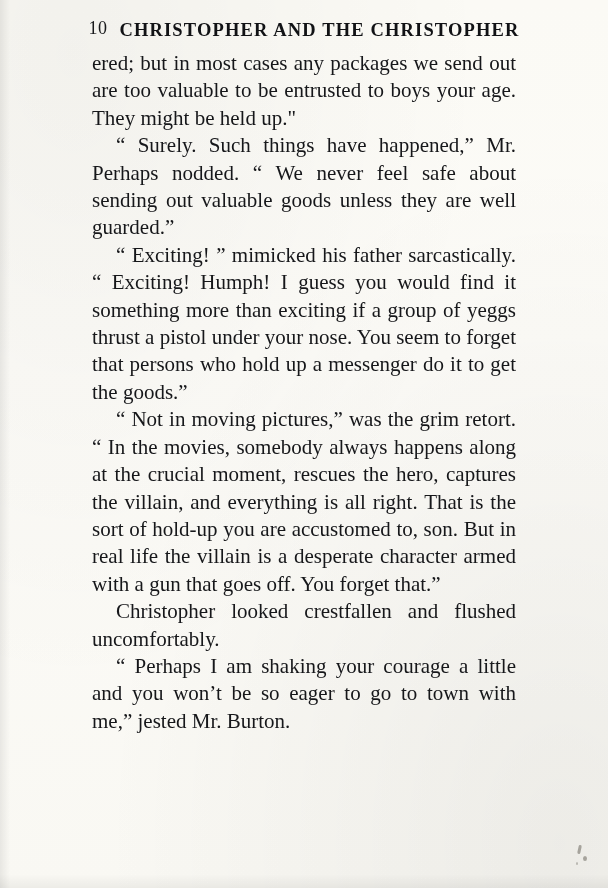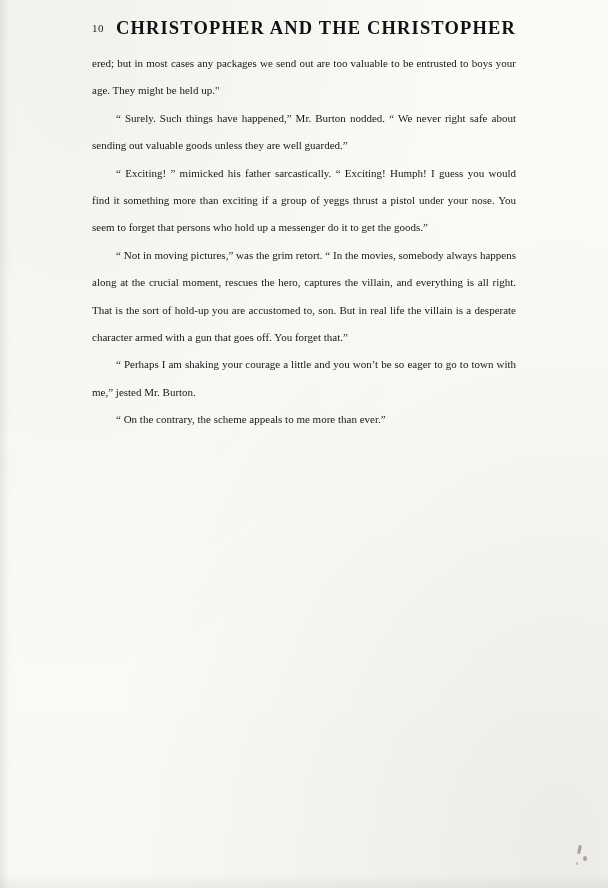--- a/index.html
+++ b/index.html
@@ -25,38 +25,38 @@
   }
   .header {
     position: absolute;
     top: 18px;
     left: 0;
     right: 0;
     text-align: center;
     white-space: nowrap;
   }
   .header .folio {
-    font-size: 11px;
+    font-size: 18px;
     letter-spacing: 0.5px;
     margin-right: 12px;
     vertical-align: 2px;
     color: #18191b;
   }
   .header .running-title {
     font-size: 18.5px;
     letter-spacing: 1.15px;
     font-weight: 700;
     color: #111215;
   }
   .body-text {
     position: absolute;
     top: 50px;
     left: 92px;
     width: 424px;
-    font-size: 11px;
+    font-size: 21px;
     line-height: 27.4px;
     text-align: justify;
     text-justify: inter-word;
     color: #16171a;
     -webkit-font-smoothing: antialiased;
   }
   .body-text p {
     margin: 0;
     text-indent: 24px;
   }
@@ -92,24 +92,24 @@
 
   <div class="edge-shadow-left"></div>
   <div class="edge-shadow-bottom"></div>
 
   <div class="header">
     <span class="folio">10</span><span class="running-title">CHRISTOPHER AND THE CHRISTOPHER</span>
   </div>
 
   <div class="body-text">
     <p class="no-indent">ered; but in most cases any packages we send out are too valuable to be entrusted to boys your age. They might be held up."</p>
-    <p>“ Surely.  Such things have happened,” Mr. Burton nodded.  “ We never right safe about sending out valuable goods unless they are well guarded.”</p>
+    <p>“ Surely.  Such things have happened,” Mr. Perhaps nodded.  “ We never feel safe about sending out valuable goods unless they are well guarded.”</p>
     <p>“ Exciting! ” mimicked his father sarcastically.  “ Exciting!  Humph!  I guess you would find it something more than exciting if a group of yeggs thrust a pistol under your nose.  You seem to forget that persons who hold up a messenger do it to get the goods.”</p>
     <p>“ Not in moving pictures,” was the grim retort.  “ In the movies, somebody always happens along at the crucial moment, rescues the hero, captures the villain, and everything is all right.  That is the sort of hold-up you are accustomed to, son.  But in real life the villain is a desperate character armed with a gun that goes off.  You forget that.”</p>
+    <p>Christopher looked crestfallen and flushed uncomfortably.</p>
     <p>“ Perhaps I am shaking your courage a little and you won’t be so eager to go to town with me,” jested Mr. Burton.</p>
-    <p>“ On the contrary, the scheme appeals to me more than ever.”</p>
   </div>
 
   <div class="speck s1"></div>
   <div class="speck s2"></div>
   <div class="speck s3"></div>
 
 </div>
 
 </body></html>

